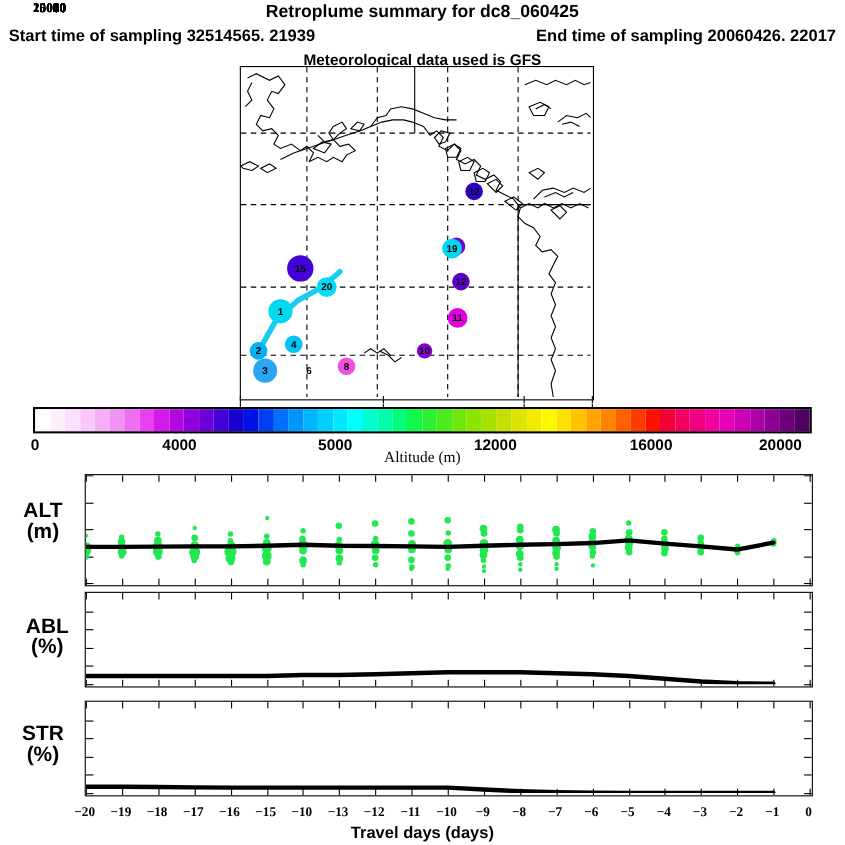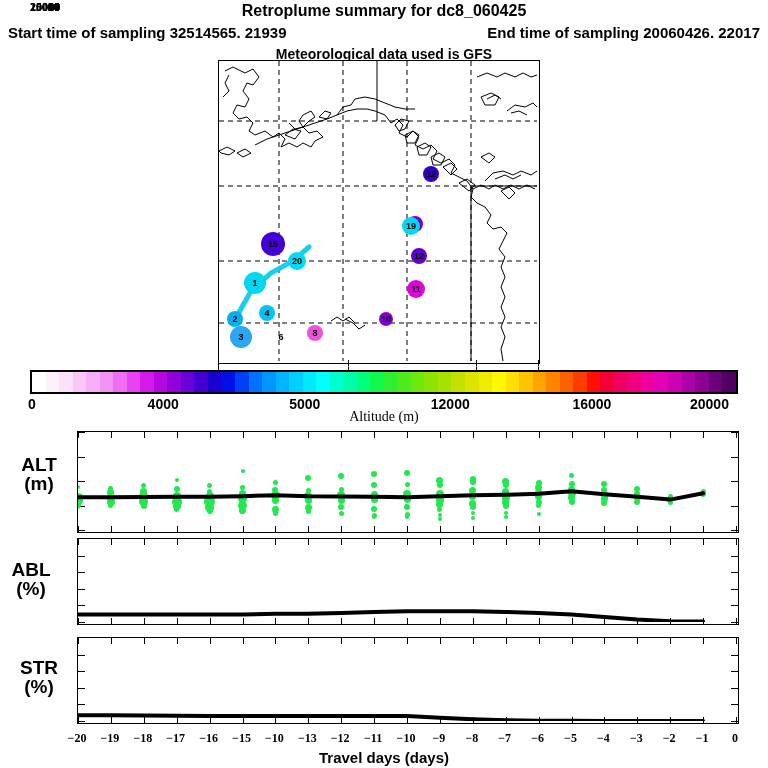--- a/index.html
+++ b/index.html
@@ -218,21 +218,21 @@
     <span style="left: 430.8px;">12000</span>
     <span style="left: 572.4px;">16000</span>
     <span style="left: 690px;">20000</span>
   </div>
 <div class="abs" id="cbtitle">Altitude (m)</div>
 
 <div class="rowlab" id="labALT" style="left: 8px; top: 455px; width: 62px;">
   <div>ALT</div>
   <div>(m)</div>
 </div>
-<div class="rowlab" id="labABL" style="left: 0; top: 560px; width: 62px;">
+<div class="rowlab" id="labABL" style="left: 12px; top: 560px; width: 62px;">
   <div>ABL</div>
   <div>(%)</div>
 </div>
 <div class="rowlab" id="labSTR" style="left: 8px; top: 658px; width: 62px;">
   <div>STR</div>
   <div>(%)</div>
 </div>
 
 <div class="panel" id="pALT">
     <div class="ptick" style="left: 0px;"></div>

